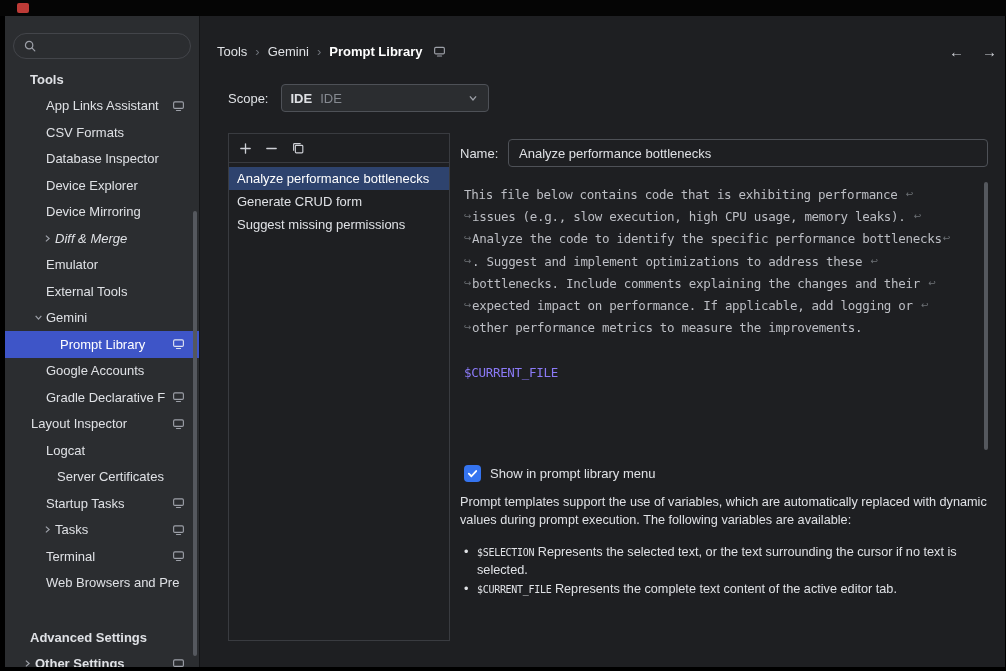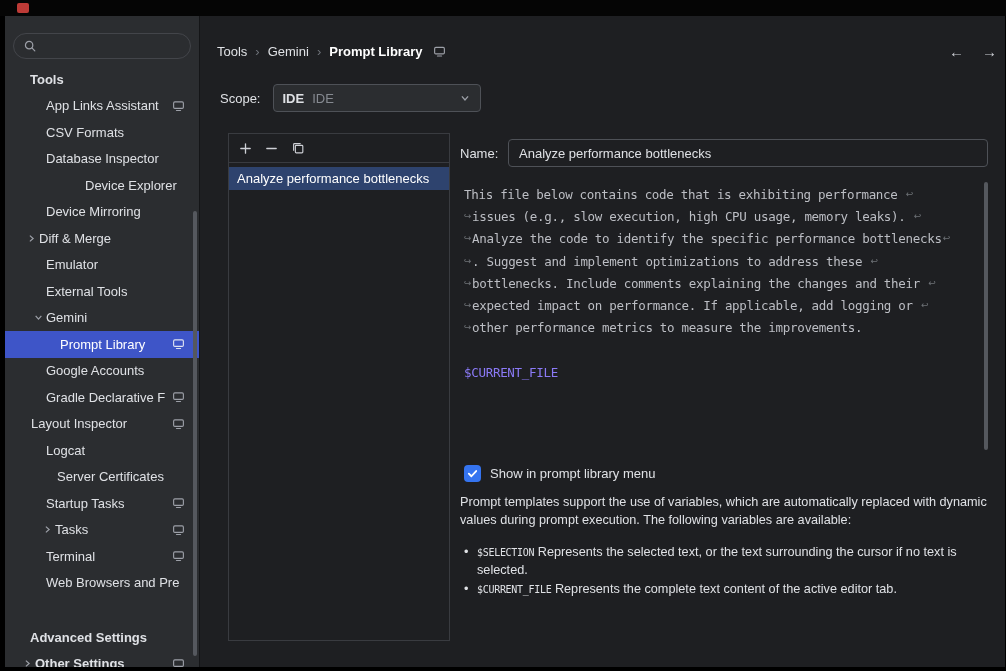--- a/index.html
+++ b/index.html
@@ -28,21 +28,21 @@
 
   
   .main { position:relative; flex:1; background:#1e1f22; overflow:hidden; }
   .breadcrumb { position:absolute; left:17px; top:28px; display:flex; align-items:center; gap:8px; font-size:13px; color:#dfe1e5; }
   .breadcrumb .sep { color:#6f737a; }
   .breadcrumb .crumb.last { font-weight:700; color:#ffffff; }
   .breadcrumb-icon { color:#9da0a8; display:flex; margin-left:3px; }
   .nav-arrows { position:absolute; top:27px; right:8px; display:flex; gap:18px; }
   .nav-arrows span { font-size:15px; color:#ced0d6; cursor:pointer; line-height:18px; }
 
-  .scope-row { position:absolute; left:20px; top:68px; height:28px; display:flex; align-items:center; }
+  .scope-row { position:absolute; left:28px; top:68px; height:28px; display:flex; align-items:center; }
   .scope-label { font-size:13px; color:#dfe1e5; margin-right:13px; }
   .dropdown { width:208px; height:28px; background:#2b2d30; border:1px solid #4e5157; border-radius:4px;
               display:flex; align-items:center; padding:0 8px; gap:8px; cursor:pointer; }
   .dd-value { font-size:13px; font-weight:700; color:#dfe1e5; }
   .dd-secondary { font-size:13px; color:#868a91; flex:1; }
   .dd-chev { color:#9da0a8; display:flex; }
 
   .list-panel { position:absolute; left:28px; top:117px; width:222px; height:508px; border:1px solid #393b40; background:#1e1f22; }
   .list-toolbar { height:29px; border-bottom:1px solid #393b40; display:flex; align-items:center; padding:0 5px; gap:3px; }
   .tb-btn { width:23px; height:22px; display:flex; align-items:center; justify-content:center; color:#ced0d6; border-radius:3px; cursor:pointer; }
@@ -107,27 +107,27 @@
               <path d="M5.5 13.5h5" stroke-linecap="round"></path>
             </svg>
           </span>
         </div>
         <div class="tree-row" style="padding-left: 41px;">
           <span class="tree-label">CSV Formats</span>
         </div>
         <div class="tree-row" style="padding-left: 41px;">
           <span class="tree-label">Database Inspector</span>
         </div>
-        <div class="tree-row" style="padding-left: 41px; margin-left: 39px;">
+        <div class="tree-row" style="padding-left: 41px;">
           <span class="tree-label">Device Explorer</span>
         </div>
         <div class="tree-row" style="padding-left: 41px;">
           <span class="tree-label">Device Mirroring</span>
         </div>
-        <div class="tree-row" style="padding-left: 18px;">
+        <div class="tree-row" style="padding-left: 34px; font-style: italic;">
           <span class="chev">
             <svg width="13" height="13" viewBox="0 0 16 16" fill="none" stroke="currentColor" stroke-width="1.5">
               <path d="M6 4.5l4 3.5-4 3.5"></path>
             </svg>
           </span>
           <span class="tree-label">Diff &amp; Merge</span>
         </div>
         <div class="tree-row" style="padding-left: 41px;">
           <span class="tree-label">Emulator</span>
         </div>
@@ -290,20 +290,22 @@
           </div>
           <div class="tb-btn">
             <svg width="14" height="14" viewBox="0 0 16 16" fill="none" stroke="currentColor" stroke-width="1.3">
               <rect x="5" y="5" width="8.5" height="8.5" rx="1"></rect>
               <path d="M3 11V4a1 1 0 0 1 1-1h7"></path>
             </svg>
           </div>
         </div>
       <div class="list-rows">
           <div class="list-row selected">Analyze performance bottlenecks</div>
+          <div class="list-row">Generate CRUD form</div>
+          <div class="list-row">Suggest missing permissions</div>
         </div>
     </div>
 
     <div class="name-row">
       <span class="name-label">Name:</span>
       <input class="name-field" value="Analyze performance bottlenecks" style="">
     </div>
 
     <div class="editor">
       <div id="editor-lines">

